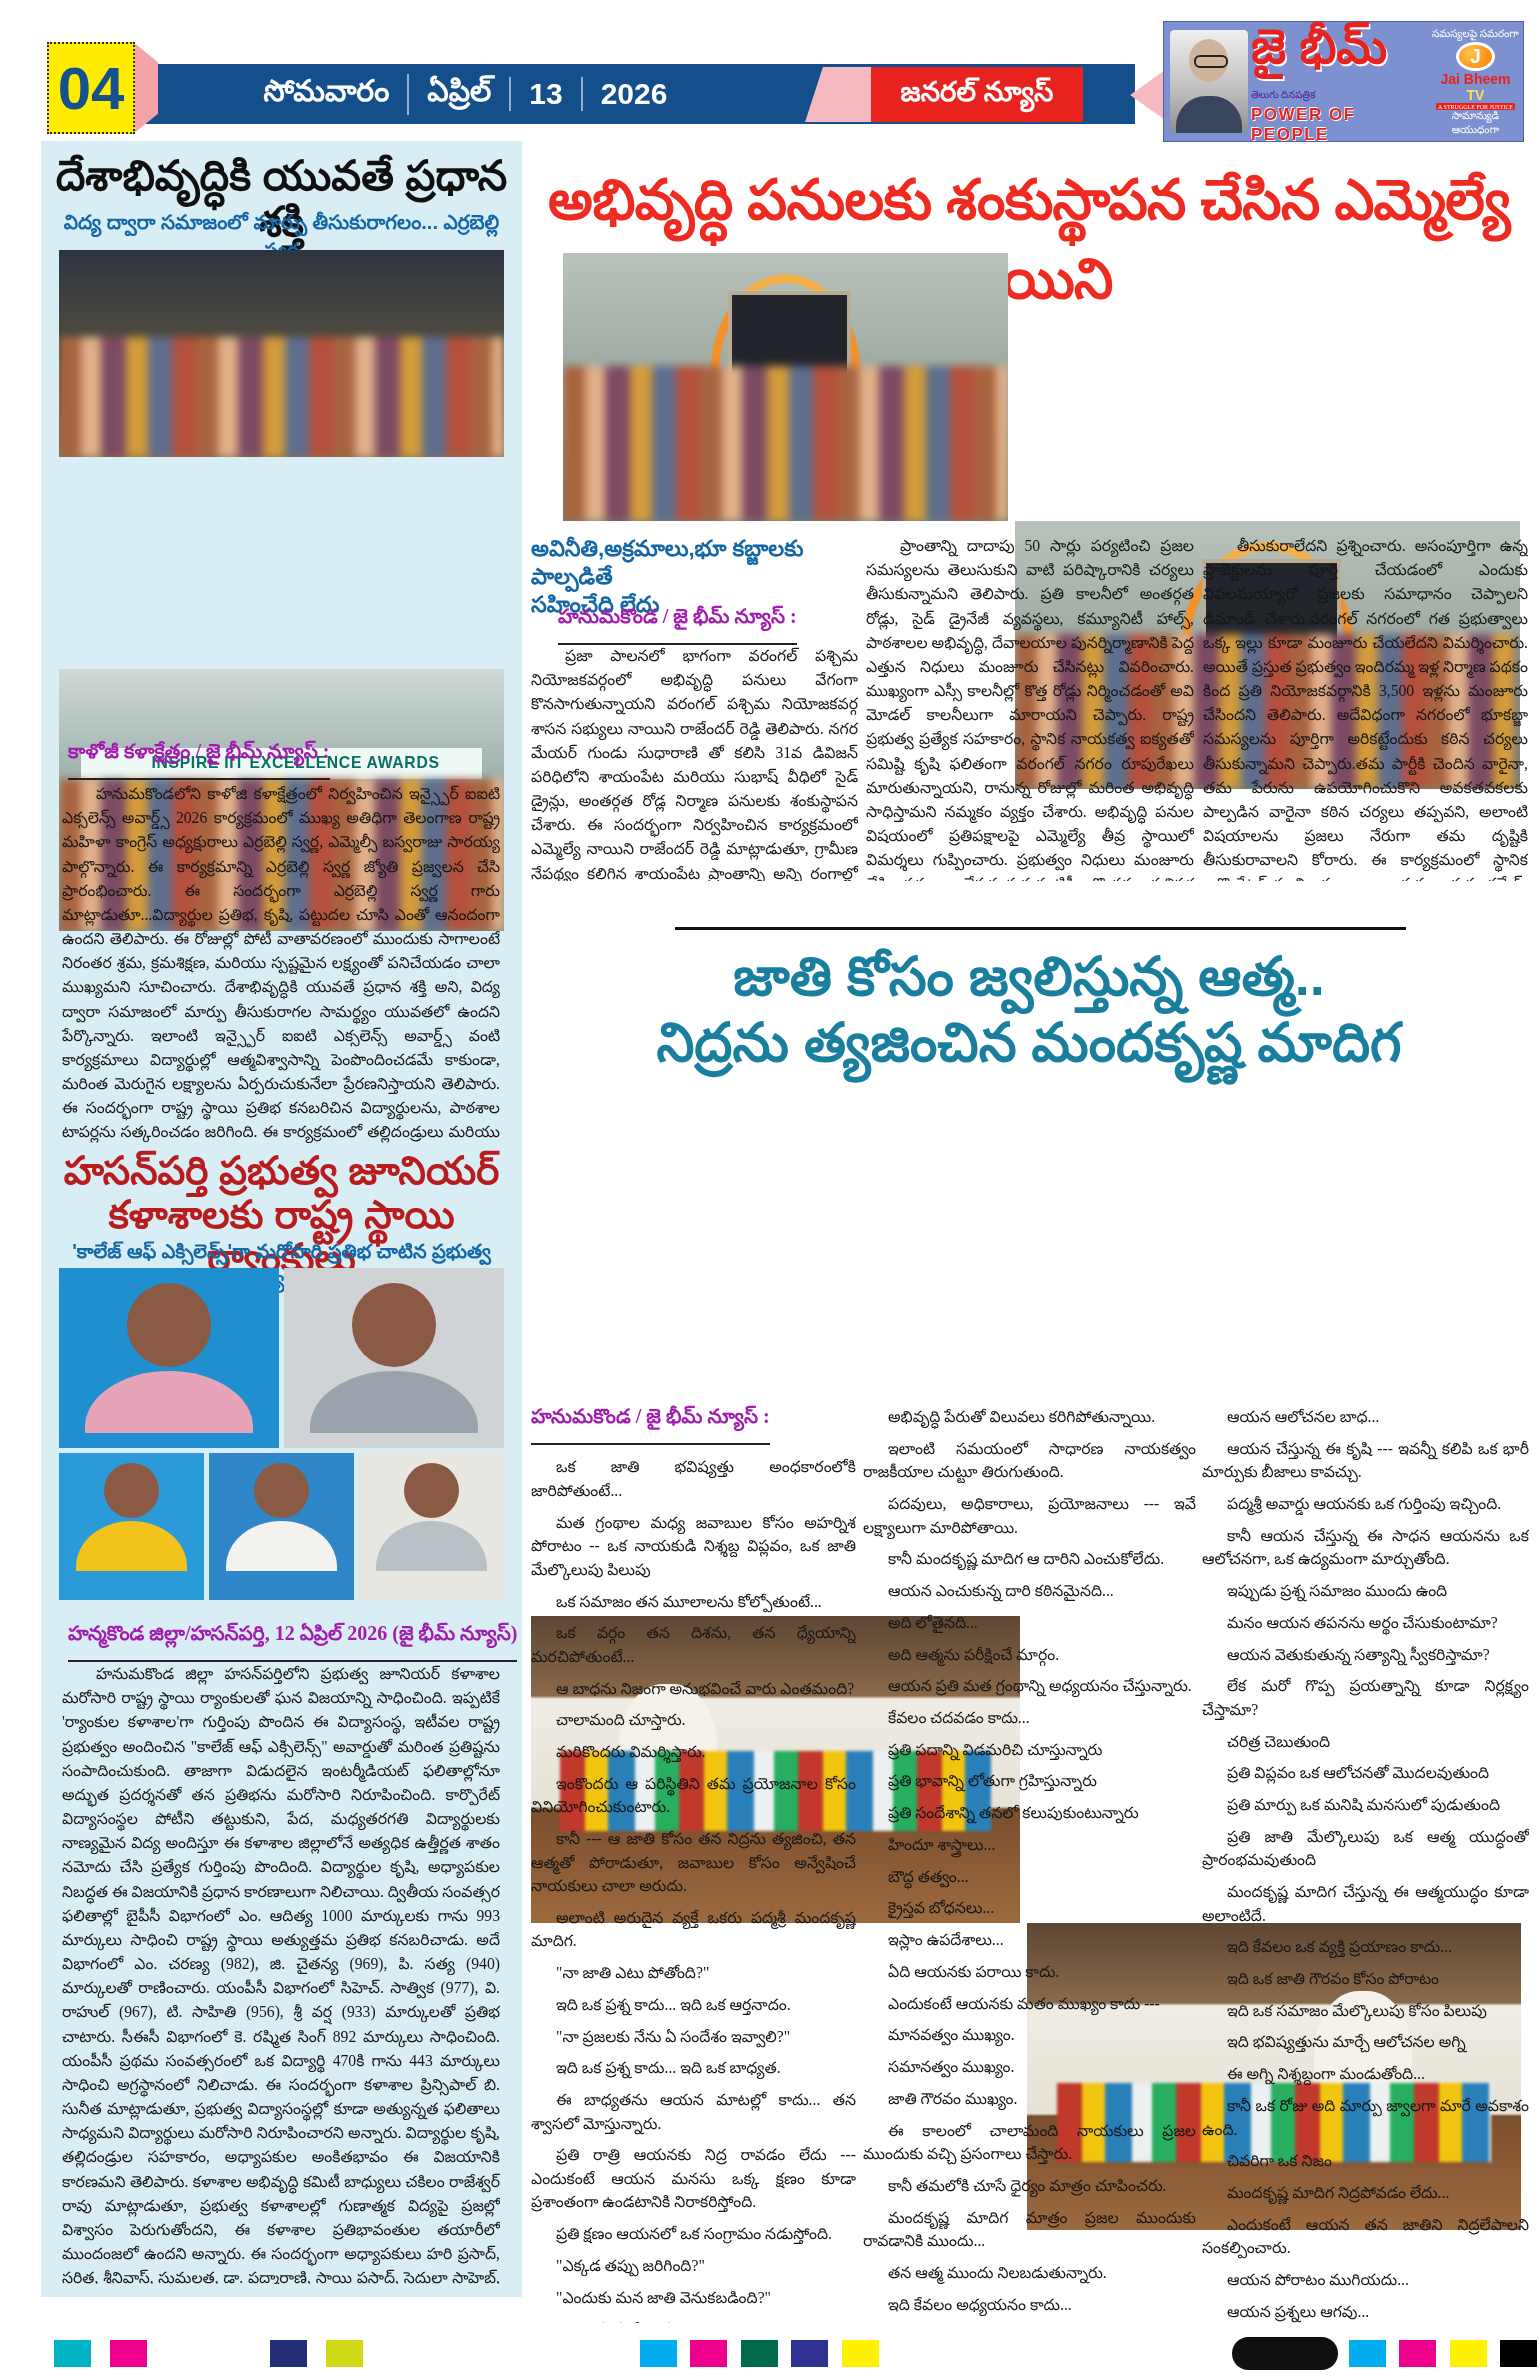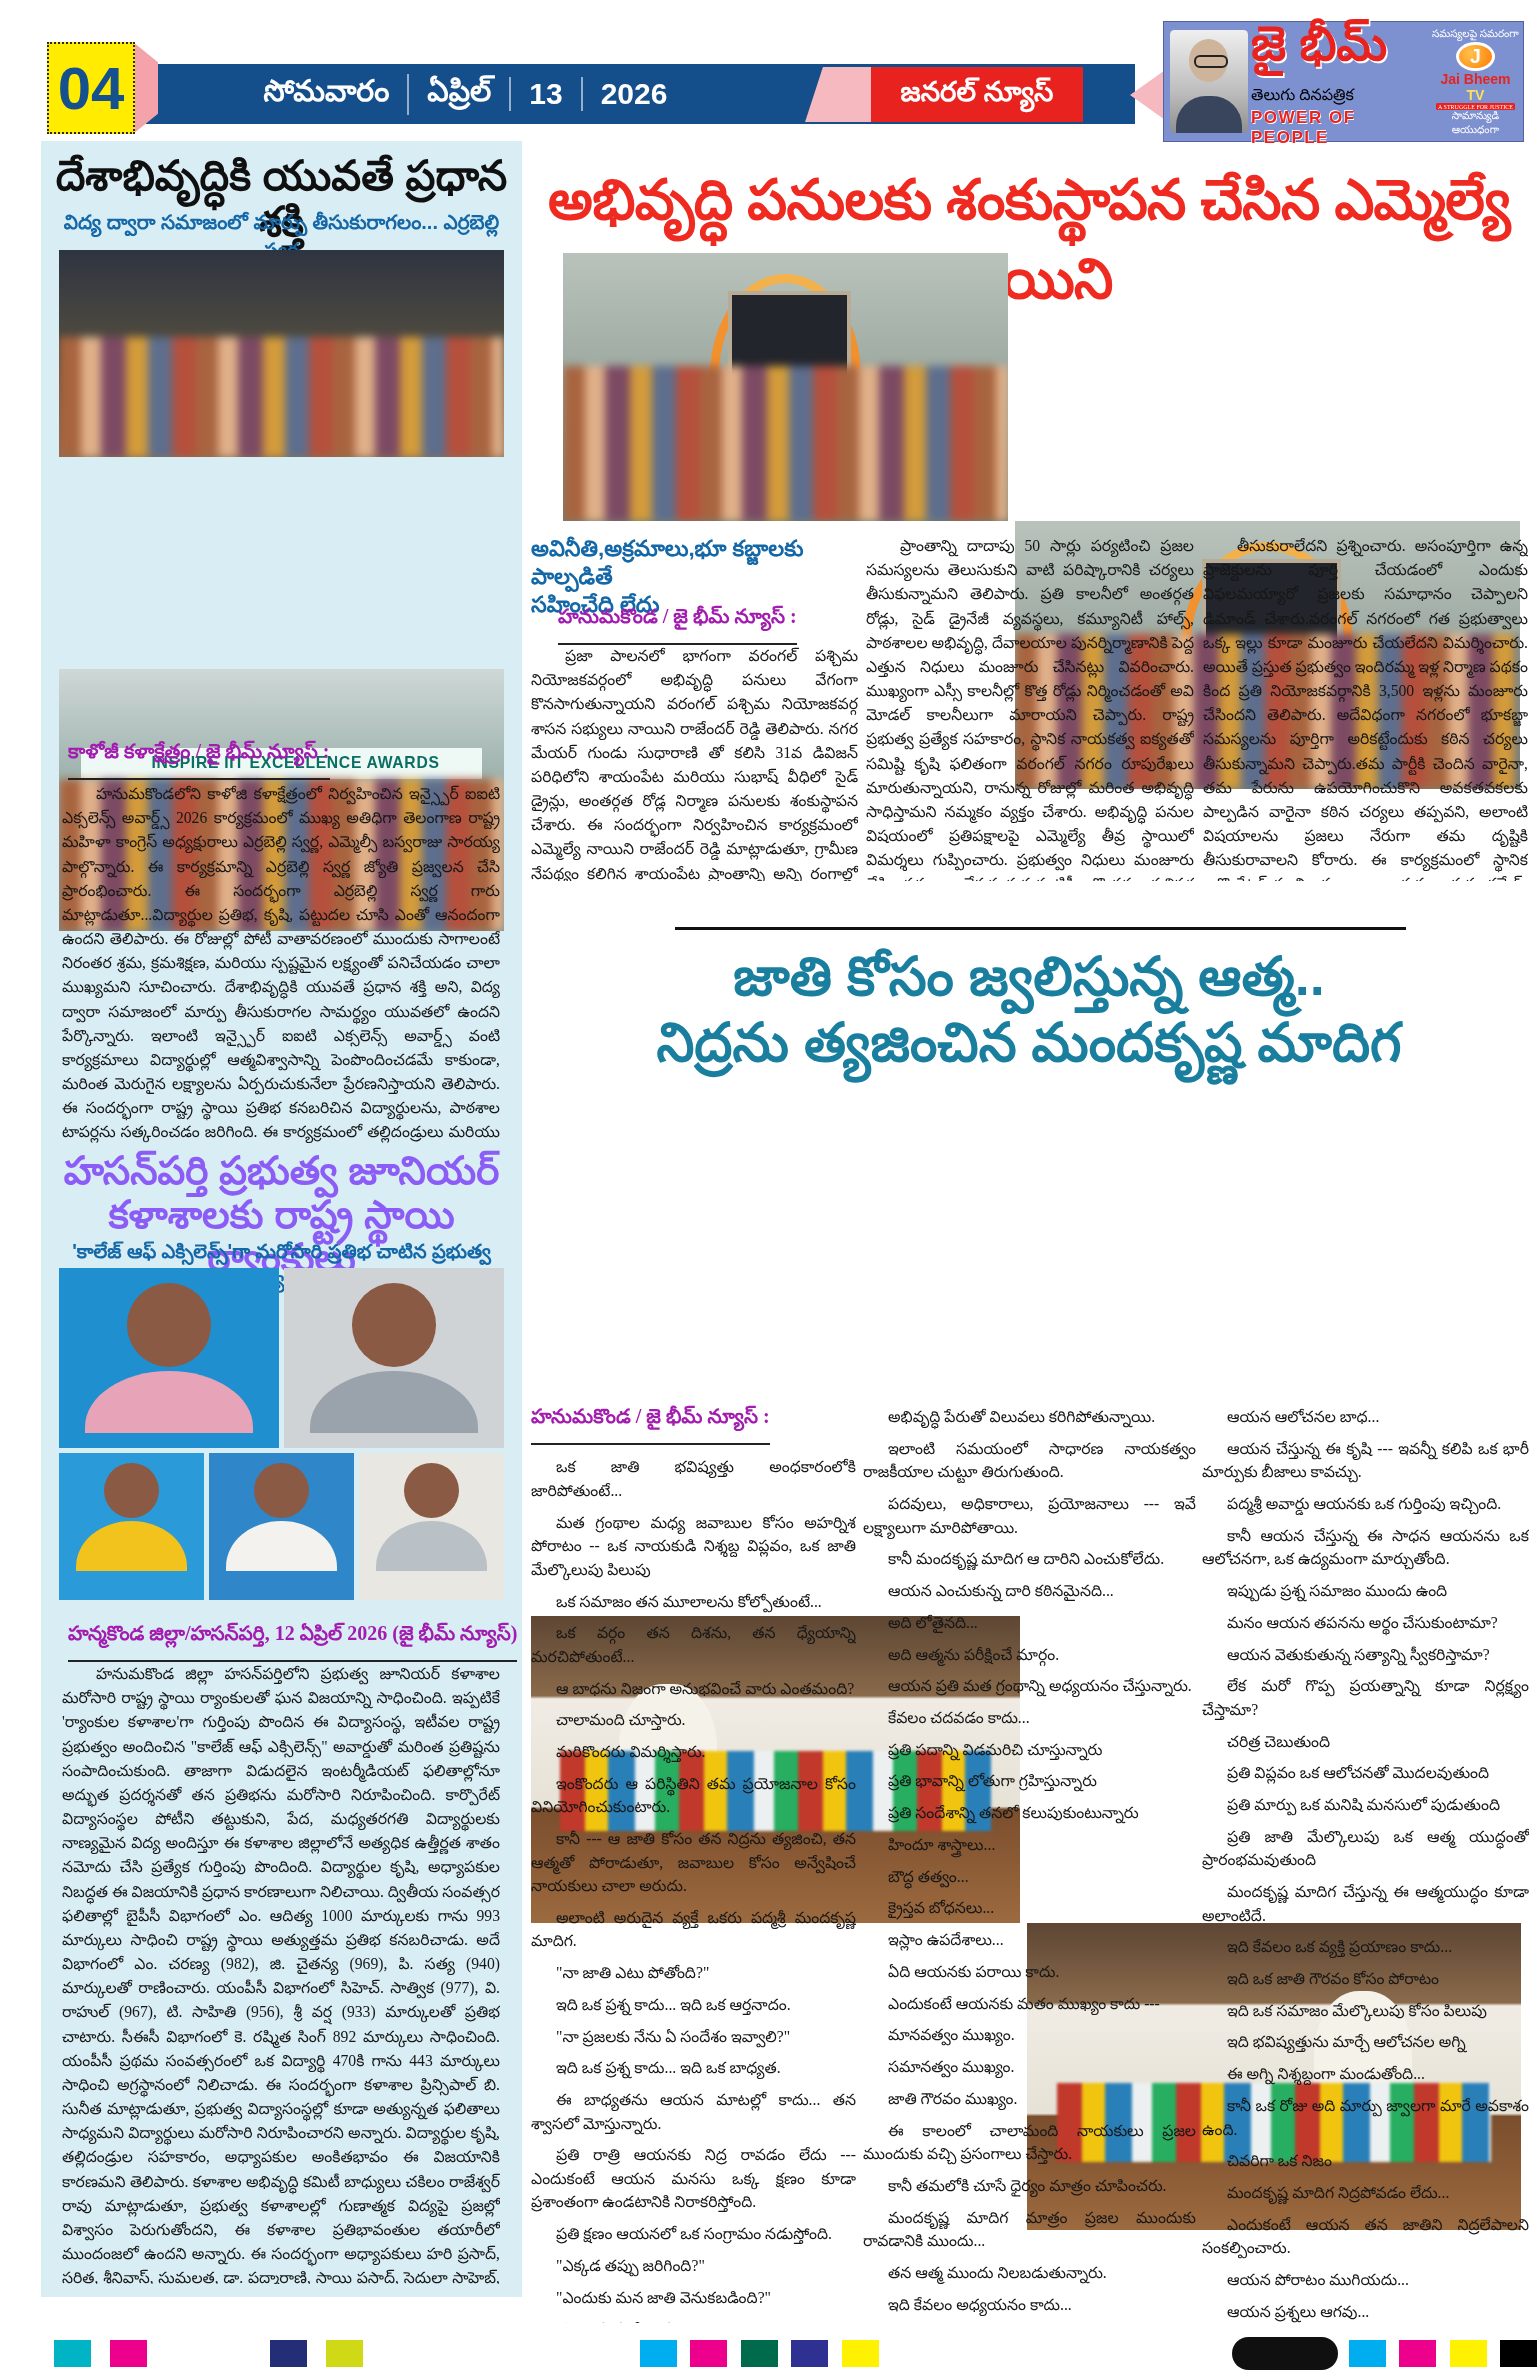--- a/index.html
+++ b/index.html
@@ -27,42 +27,42 @@
   .masthead{position:absolute;left:1163px;top:21px;width:361px;height:121px;background:#7d90cf;
             border:1.5px solid #51629f;box-sizing:border-box;display:flex;z-index:3;}
   .portrait{width:78px;height:103px;margin:7.5px 3px 7.5px 6px;border-radius:4.5px;position:relative;
             background:linear-gradient(180deg,#efefef 0%,#bdbdbd 60%,#8f8f8f 100%);overflow:hidden;}
   .p-head{position:absolute;left:19.4px;top:9px;width:39px;height:43px;border-radius:50%;background:#cdb49b;}
   .p-glasses{position:absolute;left:24px;top:25px;width:30px;height:9px;border:2.2px solid #222;border-radius:6px;background:transparent;}
   .p-suit{position:absolute;left:6px;bottom:-6px;width:66px;height:43px;border-radius:30px 30px 0 0;background:#39455c;}
   .mast-center{flex:1;display:flex;flex-direction:column;align-items:flex-start;justify-content:center;line-height:1;}
   .brand{font:bold 48px "Liberation Sans","DejaVu Sans",sans-serif;color:#e8231f;
          text-shadow:1.5px 1.5px 0 #ffffff;}
-  .brand-sub{color:#000000;font-size:16px;margin-top:4.5px;}
+  .brand-sub{color:#4c1d95;font-size:10px;margin-top:4.5px;}
   .mast-tagline{font:bold 17px "Liberation Sans","DejaVu Sans",sans-serif;color:#e8231f;letter-spacing:1.5px;
                 margin-top:4.5px;text-shadow:0.7px 0.7px 0 #fff,-0.7px -0.7px 0 #fff;}
   .mast-right{width:95px;display:flex;flex-direction:column;align-items:center;justify-content:space-between;
               padding:6px 3px;box-sizing:border-box;color:#fff;font-size:10.4px;text-align:center;}
   .tv-circle{width:33px;height:33px;border-radius:50%;border:3px solid #fff;
              background:radial-gradient(circle at 35% 35%,#ffc24d,#ff7a00);display:flex;align-items:center;justify-content:center;
              font:bold 19.4px "Liberation Sans",sans-serif;color:#fff;}
   .tv-name{font:bold 14px "Liberation Sans",sans-serif;color:#ffdf5a;}
   .tv-name b{color:#e8231f;}
   .tv-tag{font-size:6px;background:#e8231f;color:#fff;padding:0.7px 2.2px;border-radius:1.5px;}
 
   
   .leftcol{position:absolute;left:41px;top:141px;width:481px;height:2156px;background:#d9edf4;}
   .leftcol > *{position:absolute;}
   .lc-h1{top:12px;left:6px;right:6px;text-align:center;font:bold 42px "Liberation Sans",sans-serif;color:#101010;line-height:1.1;}
   .lc-sub1{top:70px;left:6px;right:6px;text-align:center;font:bold 20px "Liberation Sans",sans-serif;color:#1468a8;}
   .lc-photo1{top:109px;left:18px;width:445px;height:207px;}
   .lc-photo2{top:321px;left:18px;width:445px;height:262px;}
   .lc-dl1{top:599px;left:27px;}
   .lc-body1{top:641px;left:21px;width:438px;height:362px;overflow:hidden;}
-  .lc-h2{top:1008px;left:6px;right:6px;text-align:center;font:bold 39px "Liberation Sans",sans-serif;color:#8b5cf6;line-height:1.12;}
+  .lc-h2{top:1008px;left:6px;right:6px;text-align:center;font:bold 39px "Liberation Sans",sans-serif;color:#b91c1c;line-height:1.12;}
   .lc-sub2{top:1099px;left:6px;right:6px;text-align:center;font:bold 19.4px "Liberation Sans",sans-serif;color:#1468a8;}
   .lc-collage{top:1127px;left:18px;width:445px;height:334px;display:grid;gap:4.5px;
               grid-template-columns:repeat(6,1fr);grid-template-rows:54% 44%;}
   .stu{position:relative;overflow:hidden;}
   .stu:nth-child(1),.stu:nth-child(2){grid-column:span 3;}
   .stu:nth-child(3),.stu:nth-child(4),.stu:nth-child(5){grid-column:span 2;}
   .stu .head{width:38%;padding-top:38%;border-radius:50%;background:#8a5a44;margin:7% auto 0;}
   .stu .torso{width:76%;height:34%;border-radius:55% 55% 0 0/100% 100% 0 0;margin:2% auto 0;}
   .lc-dl2{top:1481px;left:27px;}
   .lc-body2{top:1521px;left:21px;width:438px;height:622px;overflow:hidden;}

